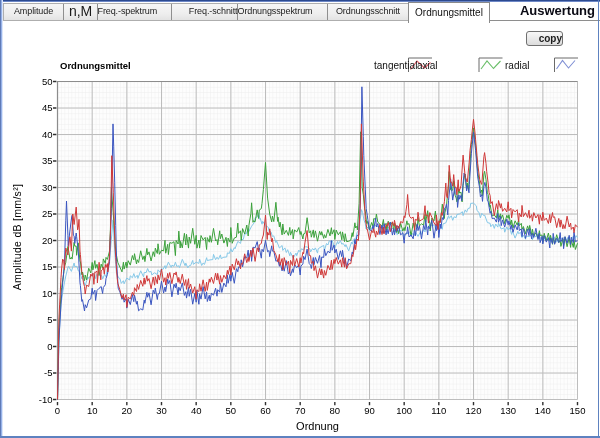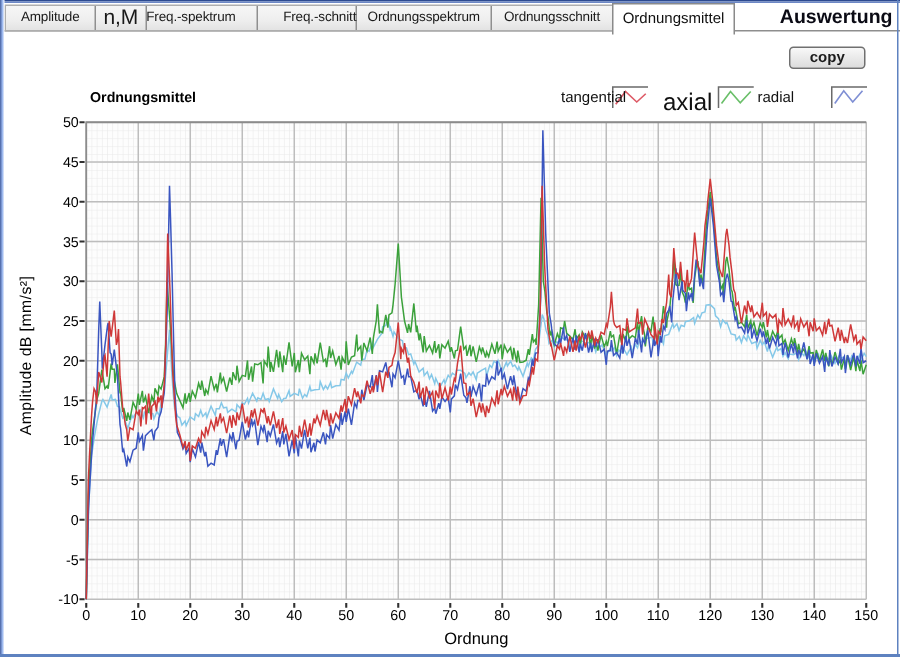--- a/index.html
+++ b/index.html
@@ -13,37 +13,37 @@
 <div style="position:absolute;left:3px;top:3px;width:406px;height:18px;box-sizing:border-box;border:1px solid #aeaeae;background:linear-gradient(#f6f6f6,#eeeeee 60%,#e3e3e3);z-index:5"></div>
 <div style="position:absolute;left:63.0px;top:4px;width:1px;height:16px;background:#8f8f8f;z-index:6"></div>
 <div style="position:absolute;left:97.0px;top:4px;width:1px;height:16px;background:#8f8f8f;z-index:6"></div>
 <div style="position:absolute;left:171.0px;top:4px;width:1px;height:16px;background:#8f8f8f;z-index:6"></div>
 <div style="position:absolute;left:237.0px;top:4px;width:1px;height:16px;background:#8f8f8f;z-index:6"></div>
 <div style="position:absolute;left:327.0px;top:4px;width:1px;height:16px;background:#8f8f8f;z-index:6"></div>
 <div style="position:absolute;left:3.5px;top:4px;width:60.0px;height:16px;line-height:15px;text-align:center;font-size:9px;letter-spacing:-0.1px;color:#1a1a1a;z-index:7">Amplitude</div>
 <div style="position:absolute;left:63.5px;top:4px;width:34.0px;height:16px;line-height:15px;text-align:center;font-size:14px;letter-spacing:-0.1px;color:#1a1a1a;z-index:7">n,M</div>
 <div style="position:absolute;left:97.5px;top:4px;width:74.0px;height:16px;line-height:15px;text-align:left;font-size:9px;letter-spacing:-0.1px;color:#1a1a1a;z-index:7">Freq.-spektrum</div>
 <div style="position:absolute;left:171.5px;top:4px;width:66.0px;height:16px;line-height:15px;text-align:right;font-size:9px;letter-spacing:-0.1px;color:#1a1a1a;z-index:7">Freq.-schnitt</div>
-<div style="position:absolute;left:237.5px;top:4px;width:90.0px;height:16px;line-height:15px;text-align:center;font-size:9px;letter-spacing:-0.1px;color:#1a1a1a;z-index:7">Ordnungsspektrum</div>
+<div style="position:absolute;left:237.5px;top:4px;width:90.0px;height:16px;line-height:15px;font-size:9px;letter-spacing:-0.1px;color:#1a1a1a;z-index:7">Ordnungsspektrum</div>
 <div style="position:absolute;left:327.5px;top:4px;width:81.0px;height:16px;line-height:15px;text-align:center;font-size:9px;letter-spacing:-0.1px;color:#1a1a1a;z-index:7">Ordnungsschnitt</div>
 
 <div style="position:absolute;left:408px;top:1.5px;width:82px;height:21px;box-sizing:border-box;
     border:1px solid #8a8a8a;border-bottom:none;background:#fff;z-index:8;
     color:#101010;font-size:10px;text-align:center;line-height:19px;">Ordnungsmittel</div>
 
 <div style="position:absolute;right:5px;top:2.5px;font-size:13px;font-weight:bold;color:#0a0a14;z-index:6">Auswertung</div>
 
-<div style="position:absolute;left:526px;top:31px;width:51px;height:15px;box-sizing:border-box;
+<div style="position:absolute;left:526px;top:31px;width:37px;height:15px;box-sizing:border-box;
      border:1px solid #707070;border-radius:3px;background:linear-gradient(#f8f8f8,#dcdcdc);
-     font-size:10px;font-weight:bold;color:#1c1c1c;text-align:center;line-height:13px;z-index:6">copy</div>
+     font-size:10px;font-weight:bold;color:#1c1c1c;text-align:right;line-height:13px;z-index:6">copy</div>
 
 <div style="position:absolute;left:60px;top:60px;font-size:9.5px;font-weight:bold;color:#000;z-index:3">Ordnungsmittel</div>
 
 <div style="position:absolute;left:374px;top:60px;font-size:10px;color:#111;z-index:3">tangential</div>
-<div style="position:absolute;left:442px;top:60px;font-size:16px;color:#111;z-index:3">axial</div>
+<div style="position:absolute;left:417px;top:60px;font-size:10px;color:#111;z-index:3">axial</div>
 <div style="position:absolute;left:505px;top:60px;font-size:10px;color:#111;z-index:3">radial</div>
 
 <svg width="600" height="438" viewBox="0 0 600 438" style="position:absolute;left:0;top:0;z-index:2" font-family="&quot;Liberation Sans&quot;,sans-serif">
   <defs>
     <pattern id="mg" width="3.4667" height="5.3000" patternUnits="userSpaceOnUse" x="57.5" y="81.5">
       <path d="M0 0H3.4667M0 0V5.3000" stroke="#e9e9e9" stroke-width="0.75" fill="none"></path>
     </pattern>
   </defs>
 
   <g stroke-width="1.1" fill="none">

